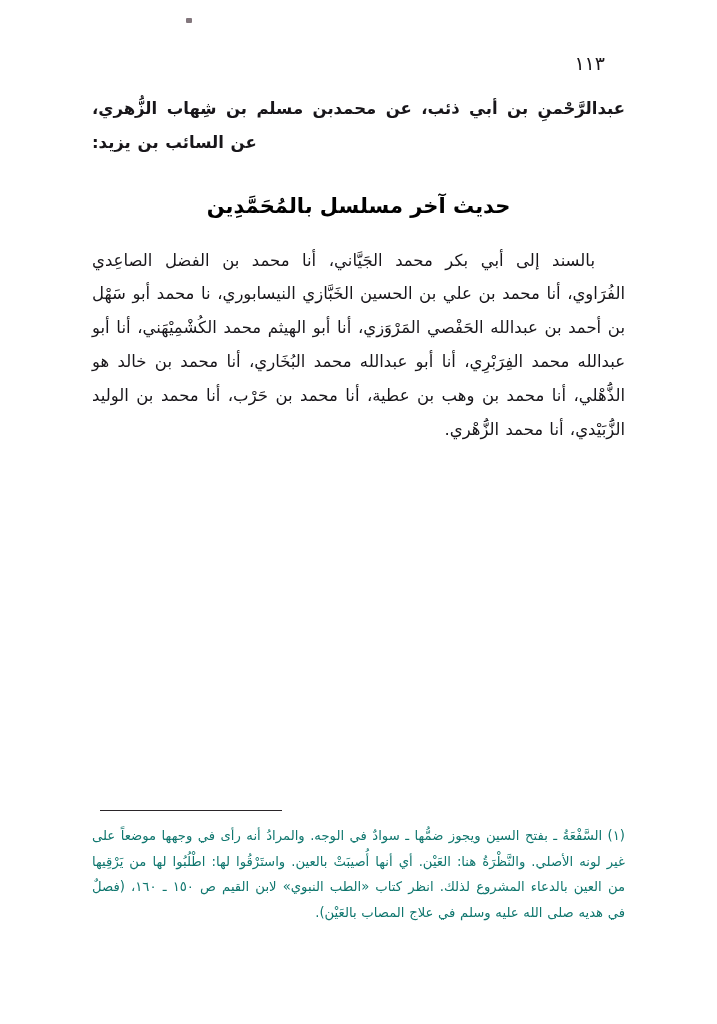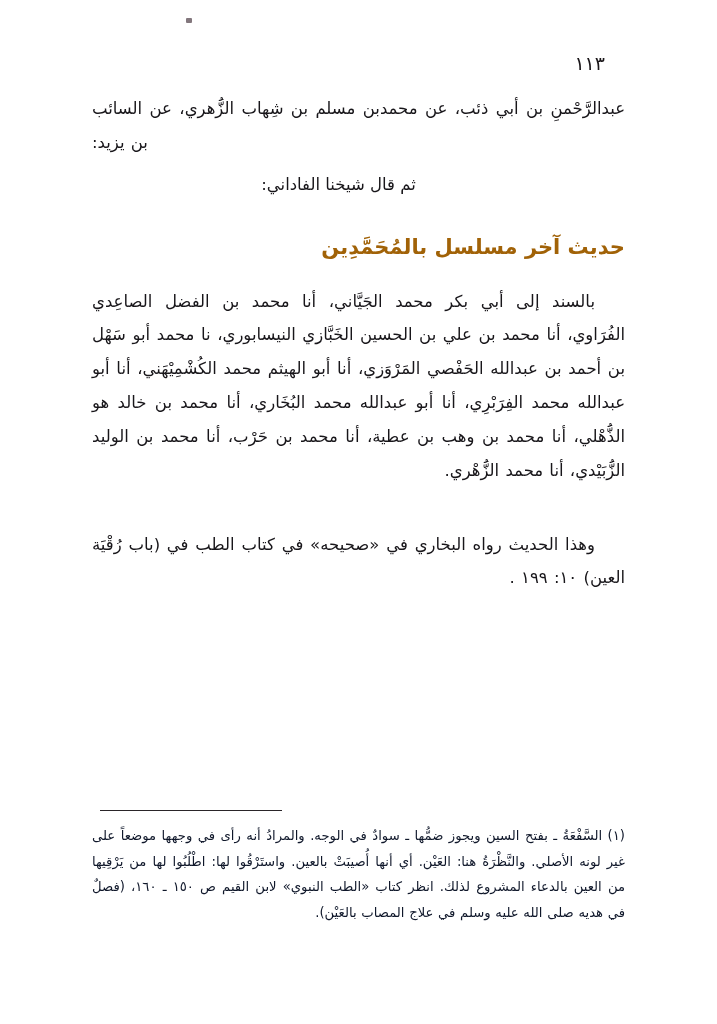--- a/index.html
+++ b/index.html
@@ -55,35 +55,36 @@
   }
   p.body + p.body {
     margin-top: 13px;
   }
   p.indent {
     text-indent: 30px;
   }
   p.last-left {
     text-align: justify;
     text-align-last: left;
+    font-weight: bold;
   }
   .lead-line {
     margin: 8px 0 0 0;
     font-size: 16.5px;
     line-height: 2.0;
     text-align: center;
     padding-right: 40px;
   }
   h2.section-title {
     margin: 34px 0 26px 0;
     font-size: 21px;
     font-weight: bold;
-    text-align: right;
+    text-align: center;
     letter-spacing: 0px;
-    color: #a16207;
+    color: #000000;
   }
   .gap-md { height: 20px; }
 
   .footnote-wrap {
     position: absolute;
     top: 810px;
     right: 92px;
     left: 92px;
   }
   .fn-rule {
@@ -92,51 +93,49 @@
     width: 182px;
     margin: 0 0 0 auto;
     margin-right: 343px;
   }
   p.footnote {
     margin: 12px 0 0 0;
     font-size: 13.2px;
     line-height: 1.95;
     text-align: justify;
     text-align-last: right;
-    color: #0f172a;
+    color: #0f766e;
     word-spacing: .5px;
   }
 </style>
 </head>
 <body>
 
 <div class="page">
 
   <div class="speck"></div>
 
   <div class="content">
 
     <div class="folio">١١٣</div>
 
     <p class="body last-left">عبدالرَّحْمنِ بن أبي ذئب، عن محمدبن مسلم بن شِهاب الزُّهري، عن السائب بن يزيد:</p>
 
 
 
-    <div class="lead-line">ثم قال شيخنا الفاداني:</div>
 
     <h2 class="section-title">حديث آخر مسلسل بالمُحَمَّدِين</h2>
 
     <p class="body indent">بالسند إلى أبي بكر محمد الجَيَّاني، أنا محمد بن الفضل الصاعِدي الفُرَاوي، أنا محمد بن علي بن الحسين الخَبَّازي النيسابوري، نا محمد أبو سَهْل بن أحمد بن عبدالله الحَفْصي المَرْوَزي، أنا أبو الهيثم محمد الكُشْمِيْهَني، أنا أبو عبدالله محمد الفِرَبْرِي، أنا أبو عبدالله محمد البُخَاري، أنا محمد بن خالد هو الذُّهْلي، أنا محمد بن وهب بن عطية، أنا محمد بن حَرْب، أنا محمد بن الوليد الزُّبَيْدي، أنا محمد الزُّهْري.</p>
 
     <div class="gap-md"></div>
 
 
     <div class="gap-md"></div>
 
-    <p class="body indent">وهذا الحديث رواه البخاري في «صحيحه» في كتاب الطب في (باب رُقْيَة العين) ١٠: ١٩٩ .</p>
 
   </div>
 
   <div class="footnote-wrap">
     <div class="fn-rule"></div>
     <p class="footnote">(١) السَّفْعَةُ ـ بفتح السين ويجوز ضمُّها ـ سوادٌ في الوجه. والمرادُ أنه رأى في وجهها موضعاً على غير لونه الأصلي. والنَّظْرَةُ هنا: العَيْن. أي أنها أُصيبَتْ بالعين. واستَرْقُوا لها: اطْلُبُوا لها من يَرْقِيها من العين بالدعاء المشروع لذلك. انظر كتاب «الطب النبوي» لابن القيم ص ١٥٠ ـ ١٦٠، (فصلٌ في هديه صلى الله عليه وسلم في علاج المصاب بالعَيْن).</p>
   </div>
 
 </div>
 

